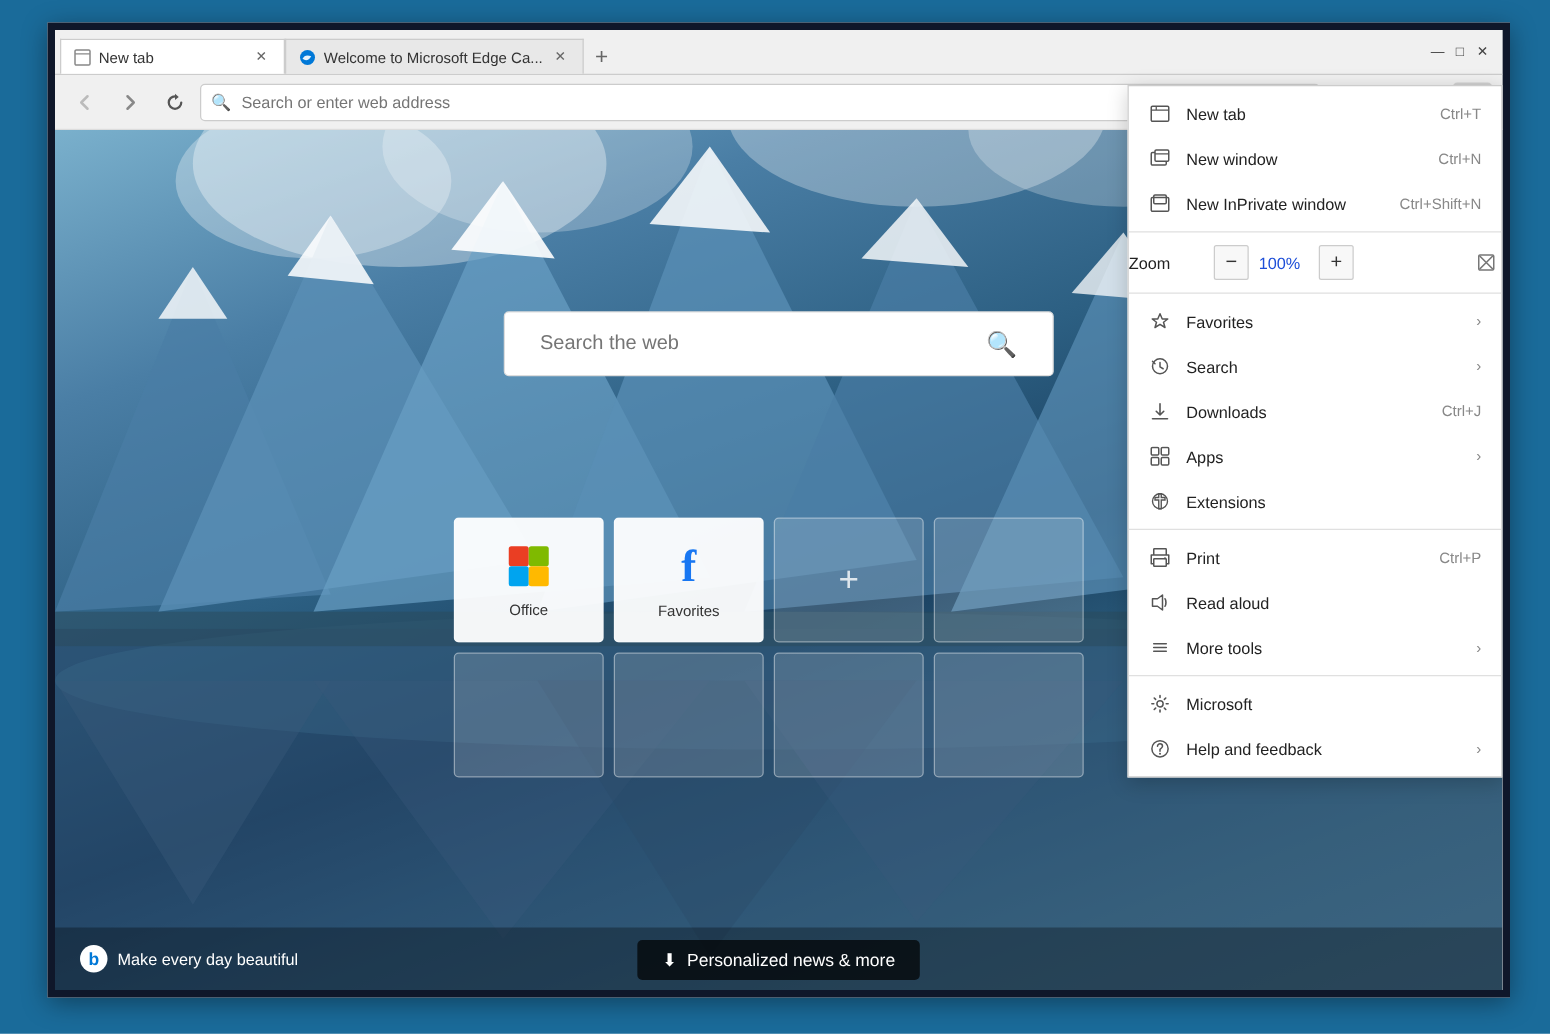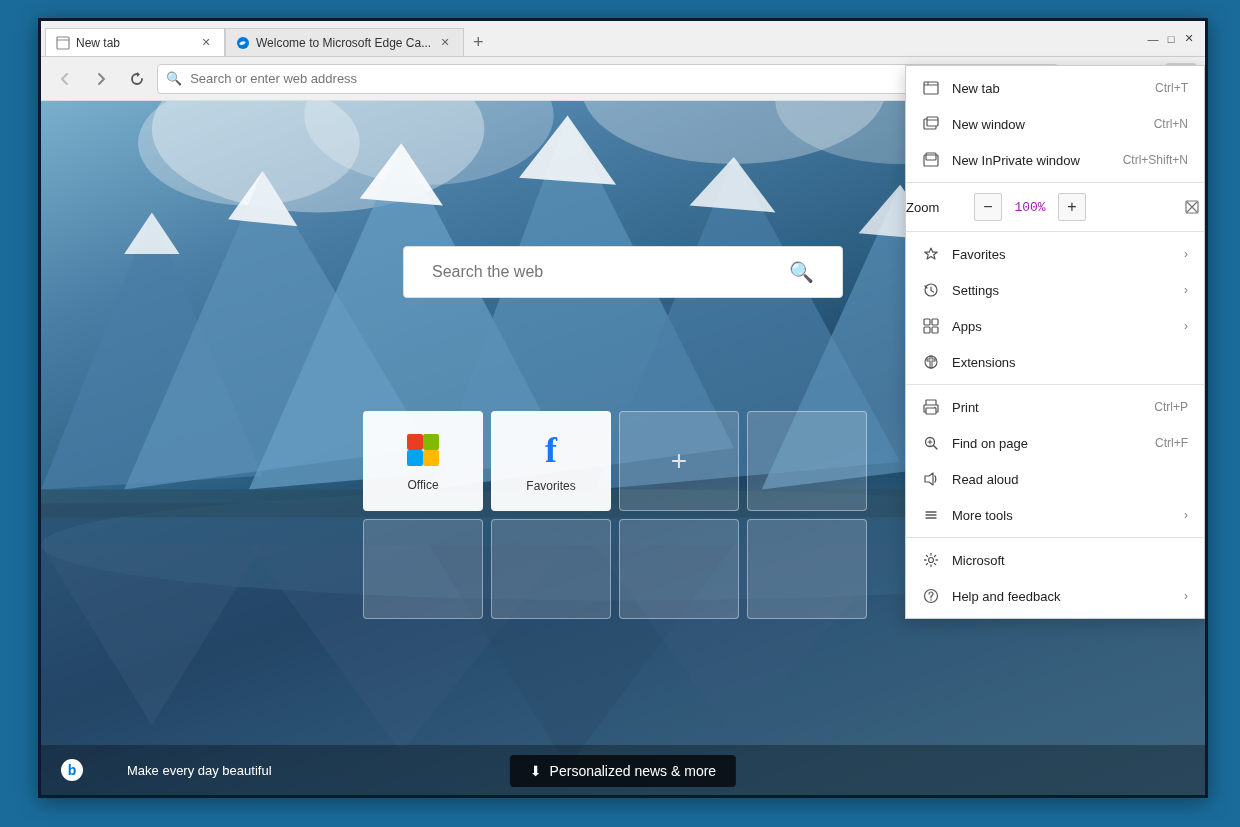--- a/index.html
+++ b/index.html
@@ -6,21 +6,21 @@
     body { font-family: 'Segoe UI', Arial, sans-serif; background: #1a6b9a; width: 1240px; height: 827px; overflow: hidden; }
 
     
     .window-frame {
       width: 1170px;
       height: 780px;
       position: absolute;
       top: 18px;
       left: 38px;
       background: #fff;
-      border: 3px solid #0f172a;
+      border: 6px solid #0f172a;
       box-shadow: 0 4px 20px rgba(0,0,0,0.4);
       display: flex;
       flex-direction: column;
       overflow: hidden;
     }
 
     
     .title-bar {
       background: #f0f0f0;
       height: 36px;
@@ -367,24 +367,23 @@
       display: flex;
       align-items: center;
       justify-content: center;
       cursor: pointer;
       font-size: 16px;
       color: #333;
       border-radius: 2px;
     }
     .zoom-value {
       font-size: 13px;
-      color: #a21caf;
+      color: #1d4ed8;
       width: 40px;
-      text-align: center;
-      font-family: Liberation Mono, monospace;
+      text-align: left;
     }
     .zoom-expand {
       margin-left: auto;
       width: 24px;
       height: 24px;
       display: flex;
       align-items: center;
       justify-content: center;
       cursor: pointer;
       color: #555;
@@ -541,24 +540,34 @@
       </div>
 
       <div class="menu-item">
         <span class="menu-icon">
           <svg width="16" height="16" viewBox="0 0 16 16" fill="none">
             <circle cx="8" cy="8" r="6" stroke="#555" stroke-width="1.2" fill="none"></circle>
             <path d="M8 5V8.5L10.5 10" stroke="#555" stroke-width="1.2" stroke-linecap="round"></path>
             <path d="M2 4L4 6" stroke="#555" stroke-width="1.2" stroke-linecap="round"></path>
           </svg>
         </span>
-        <span class="menu-label">Settings</span>
+        <span class="menu-label">Search</span>
         <span class="menu-arrow">›</span>
       </div>
 
+      <div class="menu-item">
+        <span class="menu-icon">
+          <svg width="16" height="16" viewBox="0 0 16 16" fill="none">
+            <path d="M8 2V11M5 8L8 11L11 8" stroke="#555" stroke-width="1.3" stroke-linecap="round" stroke-linejoin="round"></path>
+            <line x1="2" y1="14" x2="14" y2="14" stroke="#555" stroke-width="1.3" stroke-linecap="round"></line>
+          </svg>
+        </span>
+        <span class="menu-label">Downloads</span>
+        <span class="menu-shortcut">Ctrl+J</span>
+      </div>
 
       <div class="menu-item">
         <span class="menu-icon">
           <svg width="16" height="16" viewBox="0 0 16 16" fill="none">
             <rect x="1" y="1" width="6" height="6" rx="1" stroke="#555" stroke-width="1.2" fill="none"></rect>
             <rect x="9" y="1" width="6" height="6" rx="1" stroke="#555" stroke-width="1.2" fill="none"></rect>
             <rect x="1" y="9" width="6" height="6" rx="1" stroke="#555" stroke-width="1.2" fill="none"></rect>
             <rect x="9" y="9" width="6" height="6" rx="1" stroke="#555" stroke-width="1.2" fill="none"></rect>
           </svg>
         </span>
@@ -583,31 +592,20 @@
             <rect x="3" y="1" width="10" height="5" rx="0.5" stroke="#555" stroke-width="1.2" fill="none"></rect>
             <path d="M3 6H1V13H15V6H13" stroke="#555" stroke-width="1.2" fill="none" stroke-linejoin="round"></path>
             <rect x="3" y="9" width="10" height="6" rx="0.5" stroke="#555" stroke-width="1.2" fill="white"></rect>
             <circle cx="12" cy="8.5" r="0.8" fill="#555"></circle>
           </svg>
         </span>
         <span class="menu-label">Print</span>
         <span class="menu-shortcut">Ctrl+P</span>
       </div>
 
-      <div class="menu-item">
-        <span class="menu-icon">
-          <svg width="16" height="16" viewBox="0 0 16 16" fill="none">
-            <circle cx="7" cy="7" r="4.5" stroke="#555" stroke-width="1.3" fill="none"></circle>
-            <line x1="10.5" y1="10.5" x2="14" y2="14" stroke="#555" stroke-width="1.5" stroke-linecap="round"></line>
-            <path d="M5 7h4M7 5v4" stroke="#555" stroke-width="1.1" stroke-linecap="round"></path>
-          </svg>
-        </span>
-        <span class="menu-label">Find on page</span>
-        <span class="menu-shortcut">Ctrl+F</span>
-      </div>
 
       <div class="menu-item">
         <span class="menu-icon">
           <svg width="16" height="16" viewBox="0 0 16 16" fill="none">
             <path d="M2 5H6L10 2V14L6 11H2V5Z" stroke="#555" stroke-width="1.2" fill="none" stroke-linejoin="round"></path>
             <path d="M12 5C13 6 13 10 12 11" stroke="#555" stroke-width="1.3" stroke-linecap="round" fill="none"></path>
             <text x="0" y="16" font-size="0" fill="none"></text>
           </svg>
         </span>
         <span class="menu-label">Read aloud</span>
@@ -720,21 +718,21 @@
       <div class="dial-tile empty"></div>
       <div class="dial-tile empty"></div>
       <div class="dial-tile empty"></div>
       <div class="dial-tile empty"></div>
       <div class="dial-tile empty"></div>
     </div>
 
     <div class="bottom-bar">
       <div class="bing-logo">
         <div class="bing-b">b</div>
-        <span style="color:#fff;font-size:13px;margin-left:36px;">Make every day beautiful</span>
+        <span style="color:#fff;font-size:13px;">Make every day beautiful</span>
       </div>
       <button class="news-btn">
         <span>⬇</span>
         <span>Personalized news &amp; more</span>
       </button>
     </div>
   </div>
 </div>
 
 </body></html>

